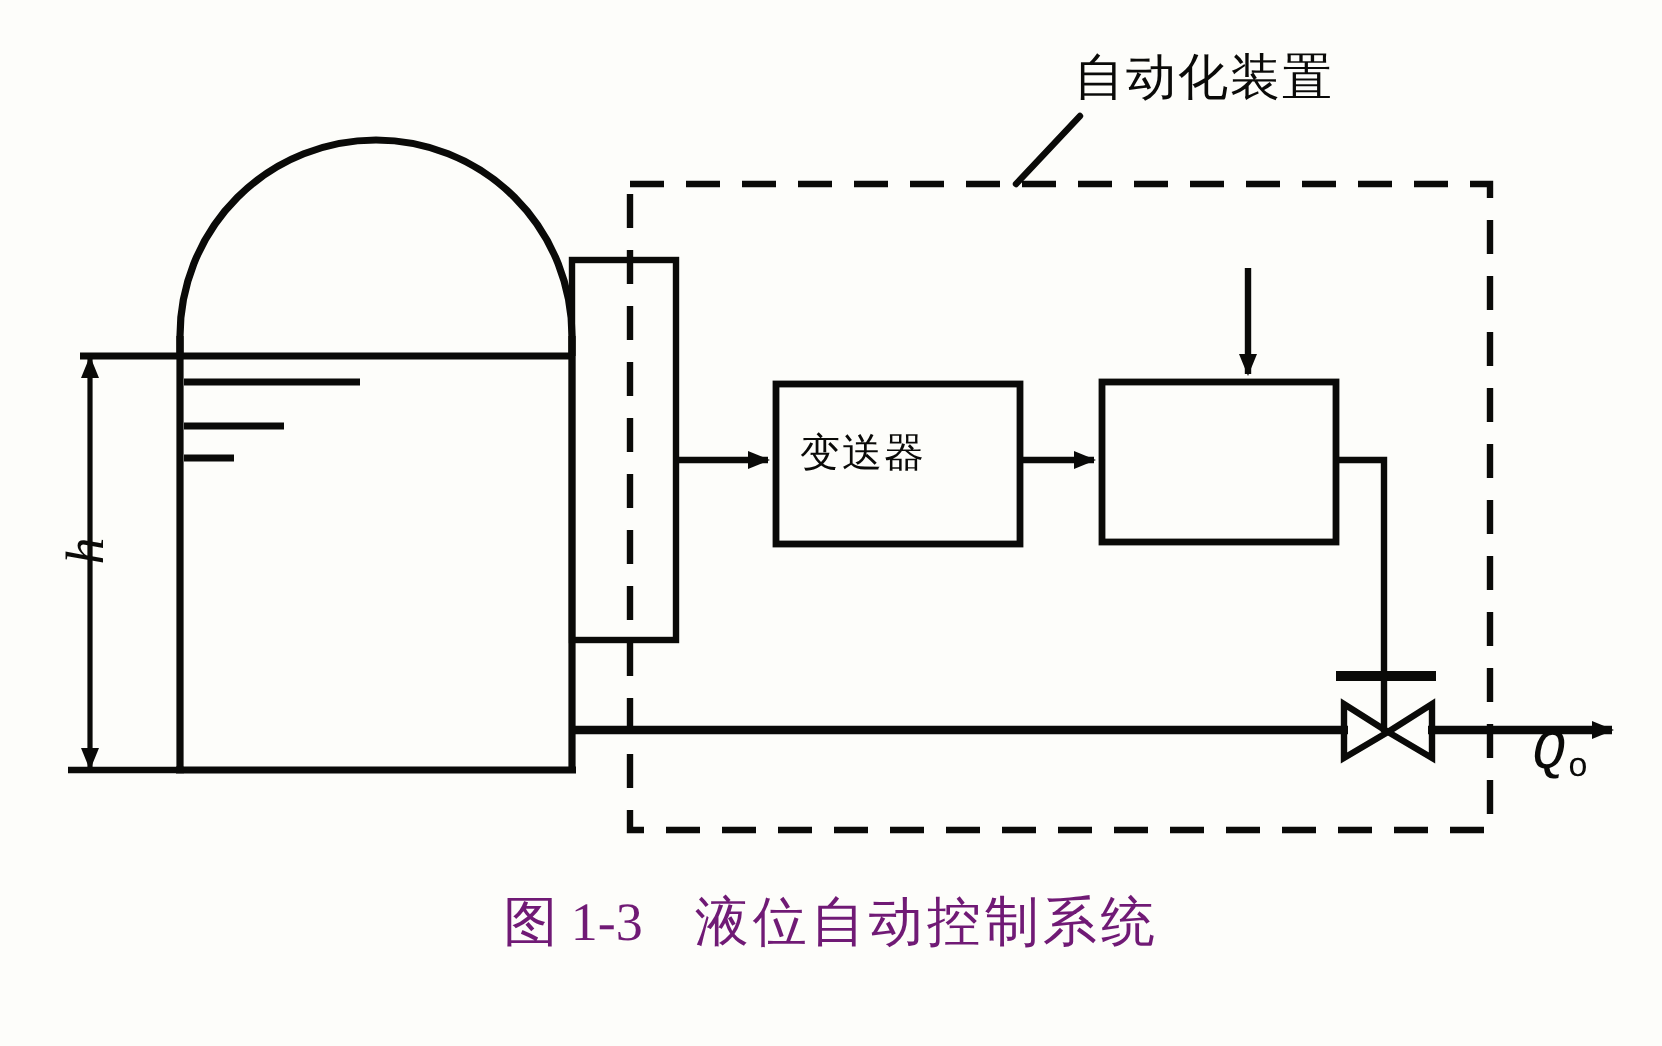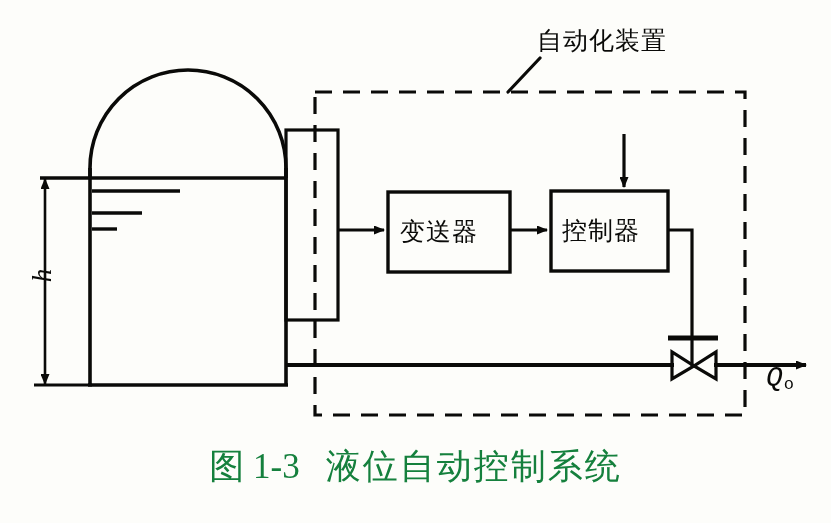--- a/index.html
+++ b/index.html
@@ -20,29 +20,29 @@
   }
   #diagram-svg {
     position: absolute;
     left: 0;
     top: 0;
   }
   .lbl {
     position: absolute;
     white-space: nowrap;
     color: #0a0a08;
-    font-family: Liberation Sans, sans-serif;
+    font-family: Liberation Mono, monospace;
     line-height: 1;
   }
   .cjk-label {
     font-size: 25px;
     letter-spacing: 1px;
   }
   .box-label {
-    font-size: 25px;
+    font-size: 20px;
     letter-spacing: 1px;
   }
   #label-auto-device {
     left: 537px;
     top: 28px;
   }
   #label-setpoint {
     left: 619px;
     top: 104px;
   }
@@ -78,22 +78,22 @@
     top: 4px;
     left: 1px;
   }
   #figure-caption {
     position: absolute;
     left: 0;
     top: 443px;
     width: 831px;
     text-align: center;
     font-family: "DejaVu Sans", sans-serif;
-    font-size: 35px;
-    color: #15803d;
+    font-size: 27px;
+    color: #701a75;
     letter-spacing: 2px;
   }
   #figure-caption .cap-num {
     font-family: "Liberation Serif", serif;
     letter-spacing: 0px;
   }
   #figure-caption .cap-gap {
     display: inline-block;
     width: 26px;
   }
@@ -160,21 +160,20 @@
 
     <path d="M 716 352 L 716 379 L 694 366 Z" fill="none" stroke="#0a0a08" stroke-width="3.2" stroke-linejoin="miter"></path>
 
   </svg>
 
   <div class="lbl cjk-label" id="label-auto-device">自动化装置</div>
 
 
   <div class="lbl box-label" id="label-transmitter">变送器</div>
 
-  <div class="lbl box-label" id="label-controller">控制器</div>
 
   <div class="lbl" id="label-h">h</div>
 
   <div class="lbl" id="label-q0">
     <span>Q</span><span class="sub">o</span>
   </div>
 
   <div id="figure-caption">
     <span class="cap-num">图 1-3</span><span class="cap-gap"></span><span>液位自动控制系统</span>
   </div>

